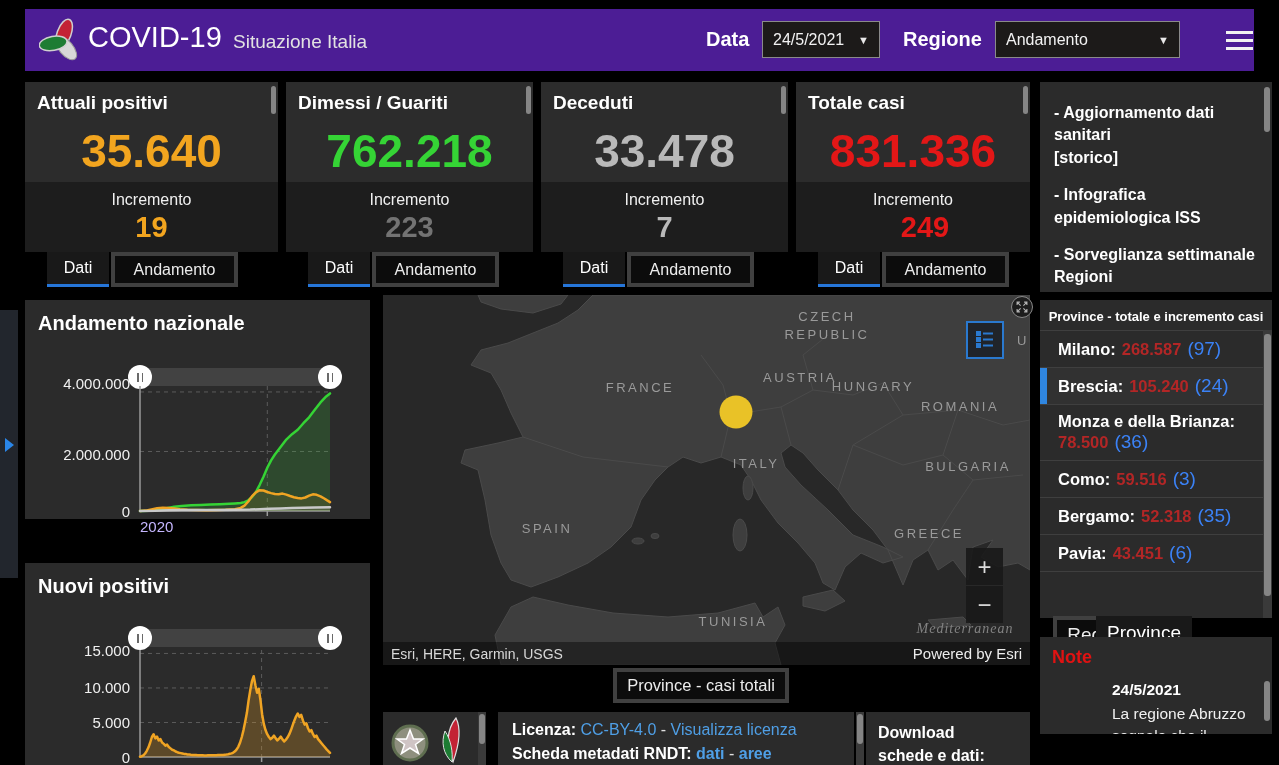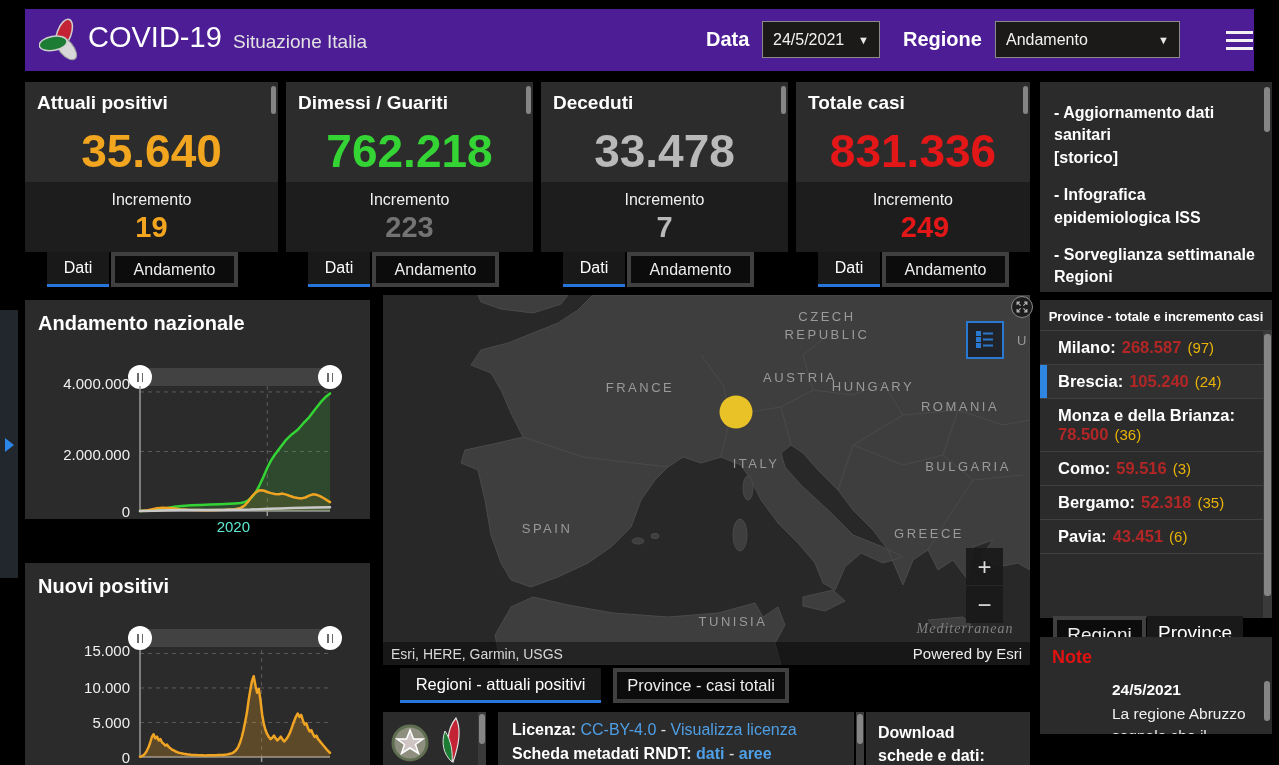--- a/index.html
+++ b/index.html
@@ -28,37 +28,37 @@
   .tab.active{background:#191919;border:none;border-bottom:3px solid #2676d9;color:#fff;}
   
   .links-item{white-space:pre-line;font-size:16px;font-weight:bold;line-height:1.4;color:#fff;margin-bottom:15px;cursor:pointer;}
   
   .chart-title{position:absolute;left:13px;top:12px;font-size:20px;font-weight:bold;color:#fff;}
   .ylabel{position:absolute;width:95px;text-align:right;font-size:15px;color:#f0f0f0;height:18px;line-height:18px;}
   .slider-track{position:absolute;height:18px;background:#424242;border-radius:2px;}
   .slider-handle{position:absolute;width:24px;height:24px;border-radius:50%;background:#fff;box-sizing:border-box;cursor:ew-resize;
                  display:flex;align-items:center;justify-content:center;gap:3px;}
   .slider-handle i{display:block;width:1.5px;height:9px;background:#6a6a6a;}
-  .xlabel{position:absolute;font-size:15px;color:#5eead4;text-align:right;}
+  .xlabel{position:absolute;font-size:15px;color:#c4b5fd;text-align:left;}
   
   #map{left:383px;top:295px;width:647px;height:370px;background:#282828;overflow:hidden;}
   .maplabel{position:absolute;transform:translate(-50%,-50%);color:#9a9a9a;font-size:13px;letter-spacing:2.5px;
             white-space:pre-line;text-align:center;line-height:1.35;font-weight:500;}
   .sea-label{position:absolute;transform:translate(-50%,-50%);color:#828282;font-size:14px;font-style:italic;
              font-family:"Liberation Serif",serif;letter-spacing:1px;}
   .mapbtn{position:absolute;width:37px;height:37px;background:rgba(24,24,24,0.88);color:#dcdcdc;font-size:24px;
           display:flex;align-items:center;justify-content:center;cursor:pointer;}
   #attribution{position:absolute;left:0;right:0;bottom:0;height:23px;background:rgba(0,0,0,0.42);
                display:flex;align-items:center;justify-content:space-between;padding:0 8px;}
   
   .prov-row{position:relative;display:flex;flex-wrap:wrap;align-items:center;column-gap:6px;
             padding:7px 10px 7px 18px;border-bottom:1px solid #3f3f3f;}
   .prov-name{font-size:16.5px;font-weight:bold;color:#fff;}
   .prov-val{font-size:16.5px;font-weight:bold;color:#b22626;}
-  .prov-inc{font-size:15px;color:#eab308;}
+  .prov-inc{font-size:19px;color:#3b82f6;}
   .prov-row.sel{background:#313131;}
   .prov-row.sel::before{content:"";position:absolute;left:0;top:0;bottom:0;width:7px;background:#2f86e0;}
   .link{color:#4f9fe6;cursor:pointer;}
 </style>
 </head>
 <body>
 
 <div id="app">
 
   <div id="header" class="abs">
@@ -279,21 +279,20 @@
     <svg width="14" height="14" viewBox="0 0 20 20">
       <g stroke="#b5b5b5" stroke-width="1.6" fill="none">
         <path d="M12 8 L17 3 M13 3 h4 v4"></path>
         <path d="M8 12 L3 17 M3 13 v4 h4"></path>
         <path d="M8 8 L3 3 M3 7 v-4 h4"></path>
         <path d="M12 12 L17 17 M17 13 v4 h-4"></path>
       </g>
     </svg>
   </div>
 
-  <div class="tab active" style="left:400px;top:668px;width:201px;height:35px;font-size:16.5px">Regioni - attuali positivi</div>
   <div class="tab" style="left:613px;top:668px;width:176px;height:35px;font-size:16.5px">Province - casi totali</div>
 
   <div class="panel" style="left:383px;top:712px;width:103px;height:53px">
     <svg class="abs" style="left:8px;top:6px" width="38" height="46" viewBox="0 0 38 46">
       <circle cx="19" cy="25" r="17" fill="#8e8f7e" stroke="#5f6e50" stroke-width="3"></circle>
       <polygon points="19,12 22.5,21 32,21 24.5,26.5 27.5,35.5 19,30 10.5,35.5 13.5,26.5 6,21 15.5,21" fill="#cfc4c4" stroke="#fff" stroke-width="1.5"></polygon>
     </svg>
     <svg class="abs" style="left:53px;top:4px" width="36" height="48" viewBox="0 0 36 48">
       <path d="M20,2 C10,14 10,32 17,46 C22,32 26,14 20,2 Z" fill="#c32335" stroke="#e0e0e0" stroke-width="1.2"></path>
       <path d="M16,46 C7,38 5,26 9,15 C15,24 17,36 16,46 Z" fill="#1d7c33" stroke="#e0e0e0" stroke-width="1"></path>
@@ -355,21 +354,21 @@
         <span class="prov-name">Pavia:</span>
         <span class="prov-val">43.451</span>
         <span class="prov-inc">(6)</span>
       </div>
     </div>
     <div class="sbtrack" style="right:0;top:30px;width:9px;height:288px"></div>
     <div class="sb" style="right:1px;top:34px;width:7px;height:262px"></div>
   </div>
 
   <div class="tab" style="left:1053px;top:616px;width:93px;height:37px;font-size:19px">Regioni</div>
-  <div class="tab active" style="left:1147px;top:616px;width:96px;height:37px;font-size:19px">Province</div>
+  <div class="tab active" style="left:1096px;top:616px;width:96px;height:37px;font-size:19px">Province</div>
 
   <div class="panel" style="left:1040px;top:637px;width:232px;height:97px;overflow:hidden">
     <div style="position:absolute;left:12px;top:10px;font-size:18px;font-weight:bold;color:#e01212">Note</div>
     <div style="position:absolute;left:72px;top:44px;font-size:15.5px;font-weight:bold">24/5/2021</div>
     <div style="position:absolute;left:72px;top:66px;width:148px;font-size:15.5px;line-height:1.4;color:#f0f0f0">La regione Abruzzo segnala che il</div>
     <div class="sb" style="right:2px;top:44px;width:6px;height:40px"></div>
   </div>
 
 </div>
 

